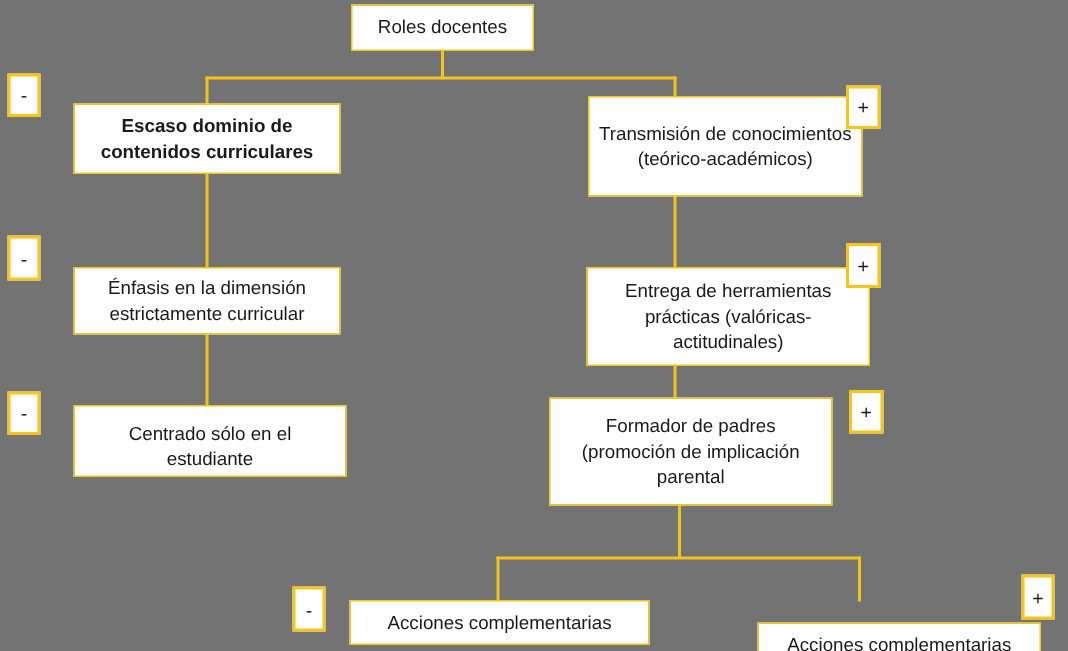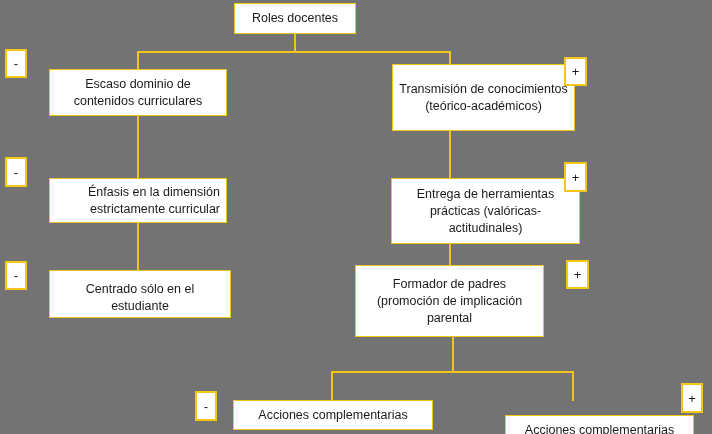--- a/index.html
+++ b/index.html
@@ -79,41 +79,41 @@
 
   <div class="conn v" style="left:452px; top:337px; height:35px;"></div>
   <div class="conn h" style="left:331px; top:371px; width:243px;"></div>
   <div class="conn v" style="left:331px; top:371px; height:30px;"></div>
   <div class="conn v" style="left:572px; top:371px; height:30px;"></div>
 
   <div class="node" style="left:234px; top:3px; width:122px; height:31px;">
     <span class="label">Roles docentes</span>
   </div>
 
-  <div class="node" style="left:49px; top:69px; width:178px; height:47px;">
+  <div class="node" style="left:49px; top:69px; width:178px; height:47px;font-weight:bold;">
     <span class="label">Escaso dominio de contenidos curriculares</span>
   </div>
 
   <div class="node" style="left:358px; top:64px; width:183px; height:67px;margin-left:34px;">
     <span class="label">Transmisión de conocimientos (teórico-académicos)</span>
   </div>
 
-  <div class="node" style="left:49px; top:178px; width:178px; height:45px;text-align:right;">
+  <div class="node" style="left:49px; top:178px; width:178px; height:45px;">
     <span class="label">Énfasis en la dimensión estrictamente curricular</span>
   </div>
 
   <div class="node" style="left:355px; top:178px; width:189px; height:66px;margin-left:36px;">
     <span class="label">Entrega de herramientas prácticas (valóricas-actitudinales)</span>
   </div>
 
   <div class="node" style="left:49px; top:270px; width:182px; height:48px;align-items:flex-end;">
     <span class="label">Centrado sólo en el estudiante</span>
   </div>
 
-  <div class="node" style="left:355px; top:265px; width:189px; height:72px;">
+  <div class="node" style="left:366px; top:265px; width:189px; height:72px;">
     <span class="label">Formador de padres (promoción de implicación parental</span>
   </div>
 
   <div class="node" style="left:233px; top:400px; width:200px; height:30px;">
     <span class="label">Acciones complementarias</span>
   </div>
 
   <div class="node" style="left:478px; top:415px; width:189px; height:30px;margin-left:27px;">
     <span class="label">Acciones complementarias</span>
   </div>

